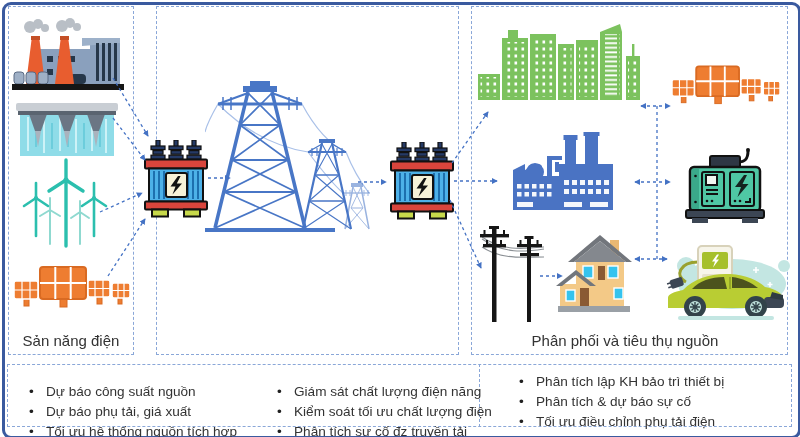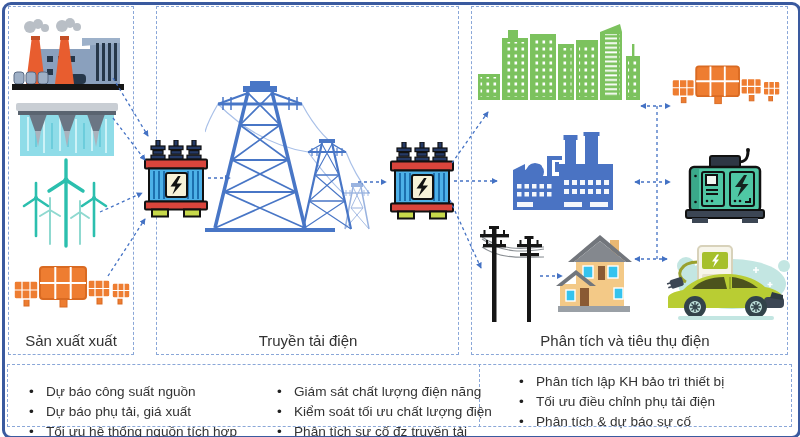--- a/index.html
+++ b/index.html
@@ -30,23 +30,22 @@
 
 <div class="canvas">
   <div class="outer-frame"></div>
 
   <div class="dbox" style="left:8px;top:6px;width:126px;height:349px;"></div>
   <div class="dbox" style="left:156px;top:6px;width:303px;height:349px;"></div>
   <div class="dbox" style="left:471px;top:6px;width:317px;height:349px;"></div>
   <div class="dbox" style="left:7px;top:364px;width:785px;height:63px;"></div>
   <div class="vdivider" style="left:479px;top:364px;height:63px;"></div>
 
-  <div class="seclabel" style="left:8px;top:332px;width:126px;">Sản xuất xuất</div>
-  <div class="seclabel" style="left:157px;top:332px;width:302px;">Truyền tải điện</div>
-  <div class="seclabel" style="left:460px;top:332px;width:330px;">Phân tích và tiêu thụ điện</div>
+  <div class="seclabel" style="left:8px;top:332px;width:126px;">Sản năng điện</div>
+  <div class="seclabel" style="left:460px;top:332px;width:330px;">Phân phối và tiêu thụ nguồn</div>
 
   <svg class="overlay" width="800" height="437">
     <defs>
       <marker id="ah" markerWidth="8" markerHeight="8" refX="5.2" refY="3" orient="auto" markerUnits="userSpaceOnUse">
         <path d="M0 0 L6 3 L0 6 Z" fill="#4472c4"></path>
       </marker>
       <marker id="ahr" markerWidth="8" markerHeight="8" refX="5.2" refY="3" orient="auto-start-reverse" markerUnits="userSpaceOnUse">
         <path d="M0 0 L6 3 L0 6 Z" fill="#4472c4"></path>
       </marker>
     </defs>
@@ -522,17 +521,17 @@
   <div class="blist" style="left:264px;top:371px;width:226px;">
     <ul>
       <li>Giám sát chất lượng điện năng</li>
       <li>Kiểm soát tối ưu chất lượng điện</li>
       <li>Phân tích sự cố đz truyền tải</li>
     </ul>
   </div>
   <div class="blist" style="left:506px;top:361px;width:260px;">
     <ul>
       <li>Phân tích lập KH bảo trì thiết bị</li>
+      <li>Phân tích &amp; dự báo sự cố</li>
       <li>Tối ưu điều chỉnh phụ tải điện</li>
-      <li>Phân tích &amp; dự báo sự cố</li>
     </ul>
   </div>
 </div>
 
 </body></html>

